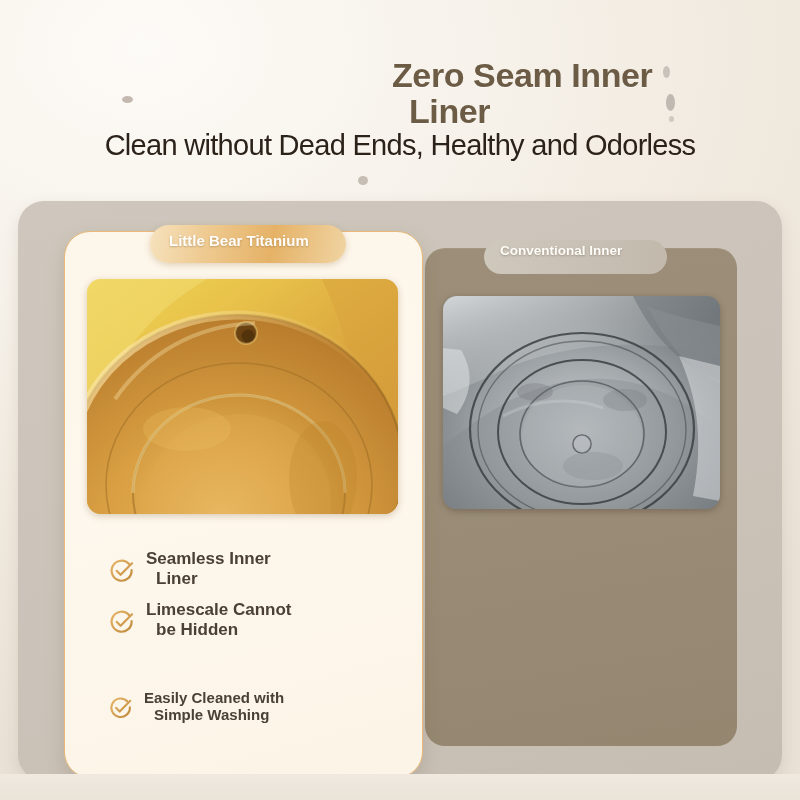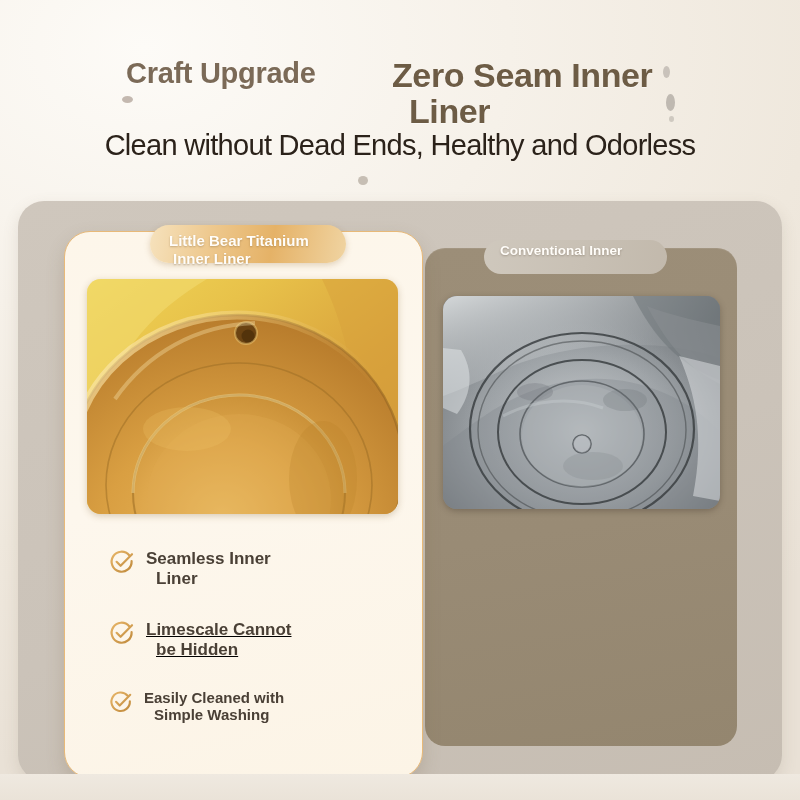--- a/index.html
+++ b/index.html
@@ -93,21 +93,21 @@
   .badge-grey{
     left:484px;top:240px;width:183px;height:34px;
     padding:3px 0 0 16px;font-size:13.5px;
     background:linear-gradient(100deg,#cfc8bd 0%, #c8c0b4 55%, #c2b9ac 100%);
     text-shadow:0 1px 2px rgba(110,98,82,.45);
   }
   .badge .l2{display:block;padding-left:4px;}
   .badge-grey .l2{padding-left:14px;}
 
   
-  .feat{position:absolute;display:flex;align-items:flex-start;}
+  .feat{position:absolute;display:flex;align-items:flex-end;}
   .feat .ico{flex:0 0 auto;margin-right:11px;}
   .feat .txt{font-weight:bold;color:#4a4036;line-height:1.16;}
   .feat .txt .l2{display:block;padding-left:10px;}
   .f1{left:108px;top:548px;}
   .f1 .txt{font-size:17px;}
   .f2{left:108px;top:619px;}
   .f2 .txt{font-size:17px;}
   .f3{left:108px;top:688px;}
   .f3 .txt{font-size:15px;}
 
@@ -121,21 +121,20 @@
 
 <div id="stage">
 
   <div class="hdr">
     <div class="speck" style="left:122px;top:96px;width:11px;height:7px;background:rgba(150,132,118,.55);"></div>
     <div class="speck" style="left:358px;top:176px;width:10px;height:9px;background:rgba(150,138,124,.5);"></div>
     <div class="speck" style="left:663px;top:66px;width:7px;height:12px;background:rgba(150,144,138,.45);"></div>
     <div class="speck" style="left:666px;top:94px;width:9px;height:17px;background:rgba(140,134,128,.5);"></div>
     <div class="speck" style="left:669px;top:116px;width:5px;height:6px;background:rgba(150,144,138,.38);"></div>
 
-    <div class="craft">Craft Upgrade</div>
 
     <div class="title">
       <span>Zero Seam Inner</span>
       <span class="l2">Liner</span>
     </div>
 
     <div class="subtitle">Clean without Dead Ends, Healthy and Odorless</div>
   </div>
 
   <div class="panel"></div>
@@ -252,21 +251,21 @@
           <path d="M20.2 6.2 A10 10 0 1 0 22.6 12.2" fill="none" stroke="url(#gk1)" stroke-width="2.2" stroke-linecap="round"></path>
           <path d="M7.6 12.8 L11.6 16.8 L23 5.2" fill="none" stroke="url(#gk1)" stroke-width="2.2" stroke-linecap="round" stroke-linejoin="round"></path>
         </svg>
       </span>
       <span class="txt">
         <span>Seamless Inner</span>
         <span class="l2">Liner</span>
       </span>
     </div>
 
-    <div class="feat f2" style="position:absolute;left:44px;top:388px;text-decoration:underline;">
+    <div class="feat f2" style="position:absolute;left:44px;top:368px;">
       <span class="ico">
         <svg width="26" height="26" viewBox="0 0 26 26">
           <path d="M20.2 6.2 A10 10 0 1 0 22.6 12.2" fill="none" stroke="url(#gk1)" stroke-width="2.2" stroke-linecap="round"></path>
           <path d="M7.6 12.8 L11.6 16.8 L23 5.2" fill="none" stroke="url(#gk1)" stroke-width="2.2" stroke-linecap="round" stroke-linejoin="round"></path>
         </svg>
       </span>
       <span class="txt">
         <span>Limescale Cannot</span>
         <span class="l2">be Hidden</span>
       </span>
@@ -285,17 +284,16 @@
       </span>
     </div>
   </div>
 
   <div class="badge badge-grey">
     <span>Conventional Inner</span>
   </div>
 
   <div class="badge badge-gold">
     <span>Little Bear Titanium</span>
-    <span class="l2">Inner Liner</span>
   </div>
 
   <div class="fade-b"></div>
 </div>
 
 </body></html>

